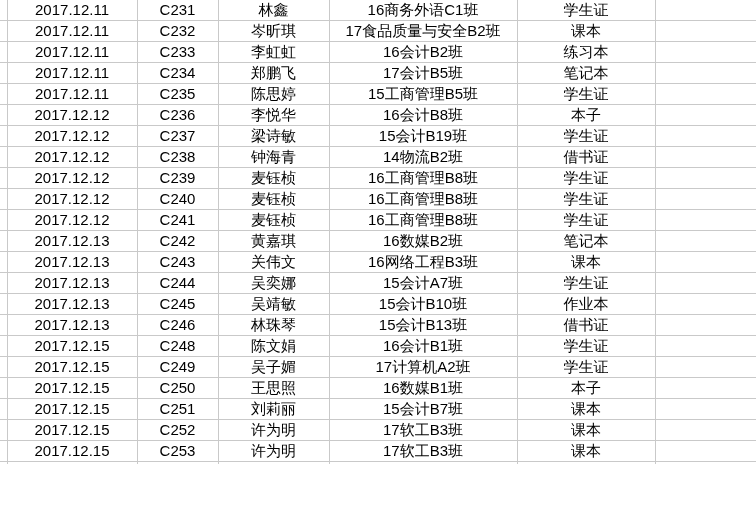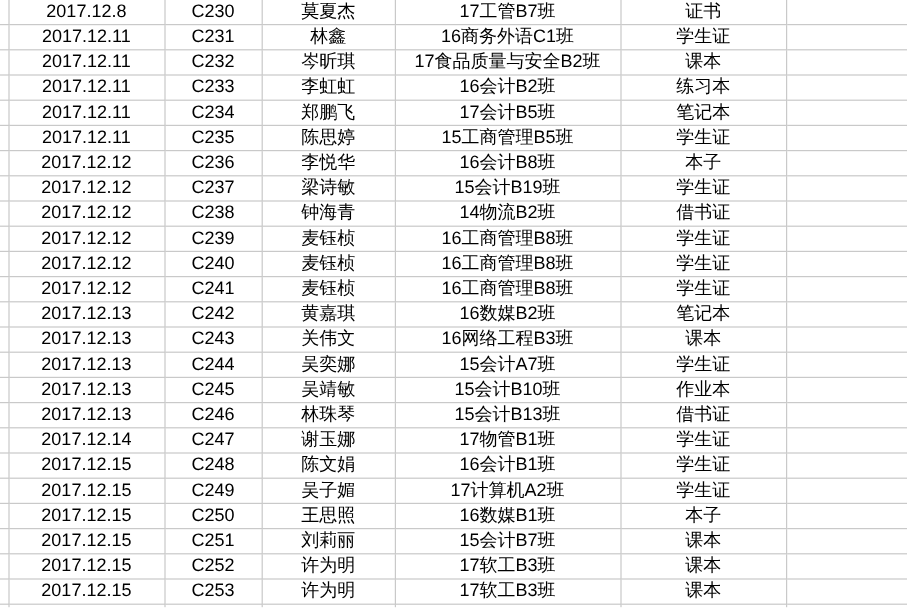--- a/index.html
+++ b/index.html
@@ -56,29 +56,20 @@
       <col class="c-date">
       <col class="c-id">
       <col class="c-name">
       <col class="c-class">
       <col class="c-item">
       <col class="c-empty">
     </colgroup>
     <tbody id="rows">
         <tr>
           <td></td>
-          <td>2017.12.8</td>
-          <td>C230</td>
-          <td>莫夏杰</td>
-          <td>17工管B7班</td>
-          <td>证书</td>
-          <td></td>
-        </tr>
-        <tr>
-          <td></td>
           <td>2017.12.11</td>
           <td>C231</td>
           <td>林鑫</td>
           <td>16商务外语C1班</td>
           <td>学生证</td>
           <td></td>
         </tr>
         <tr>
           <td></td>
           <td>2017.12.11</td>
@@ -205,29 +196,20 @@
           <td>作业本</td>
           <td></td>
         </tr>
         <tr>
           <td></td>
           <td>2017.12.13</td>
           <td>C246</td>
           <td>林珠琴</td>
           <td>15会计B13班</td>
           <td>借书证</td>
-          <td></td>
-        </tr>
-        <tr>
-          <td></td>
-          <td>2017.12.14</td>
-          <td>C247</td>
-          <td>谢玉娜</td>
-          <td>17物管B1班</td>
-          <td>学生证</td>
           <td></td>
         </tr>
         <tr>
           <td></td>
           <td>2017.12.15</td>
           <td>C248</td>
           <td>陈文娟</td>
           <td>16会计B1班</td>
           <td>学生证</td>
           <td></td>

